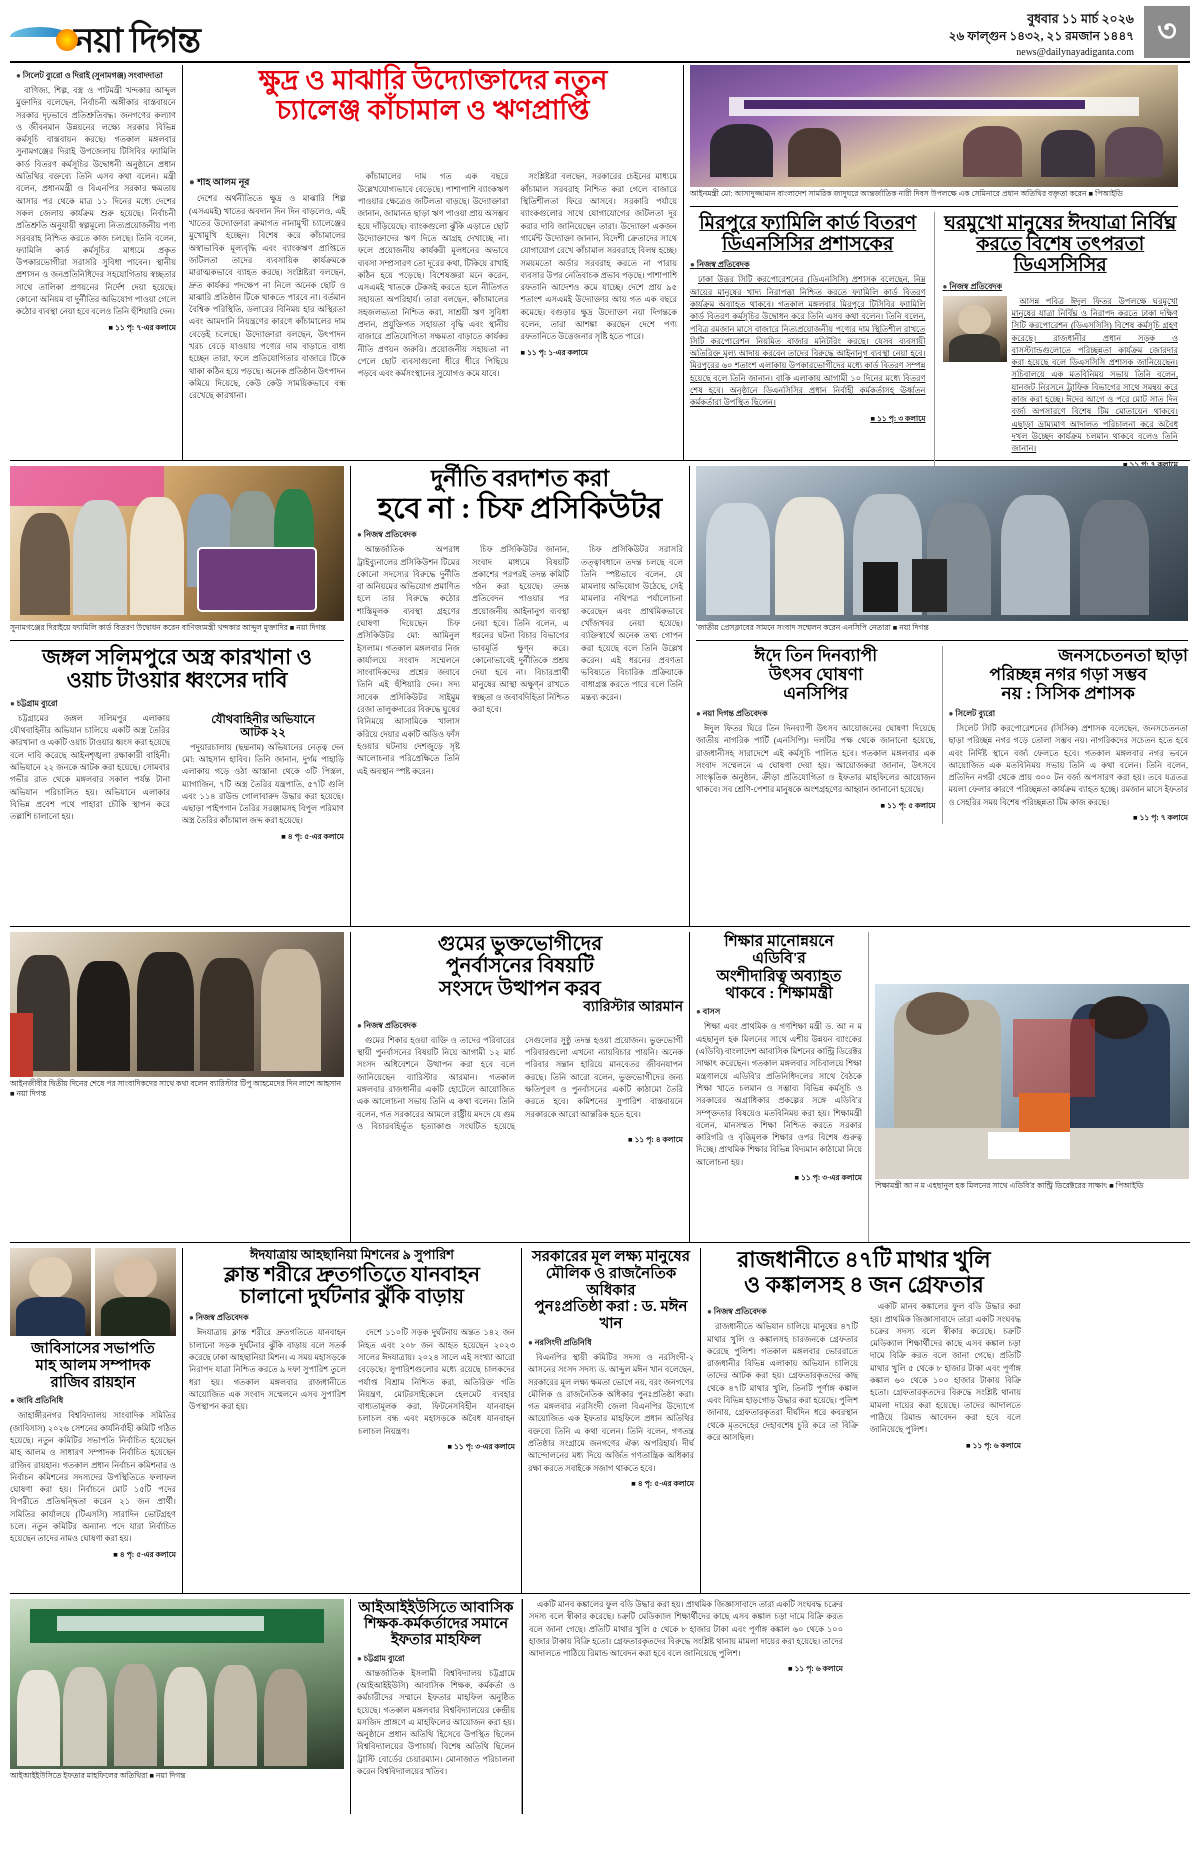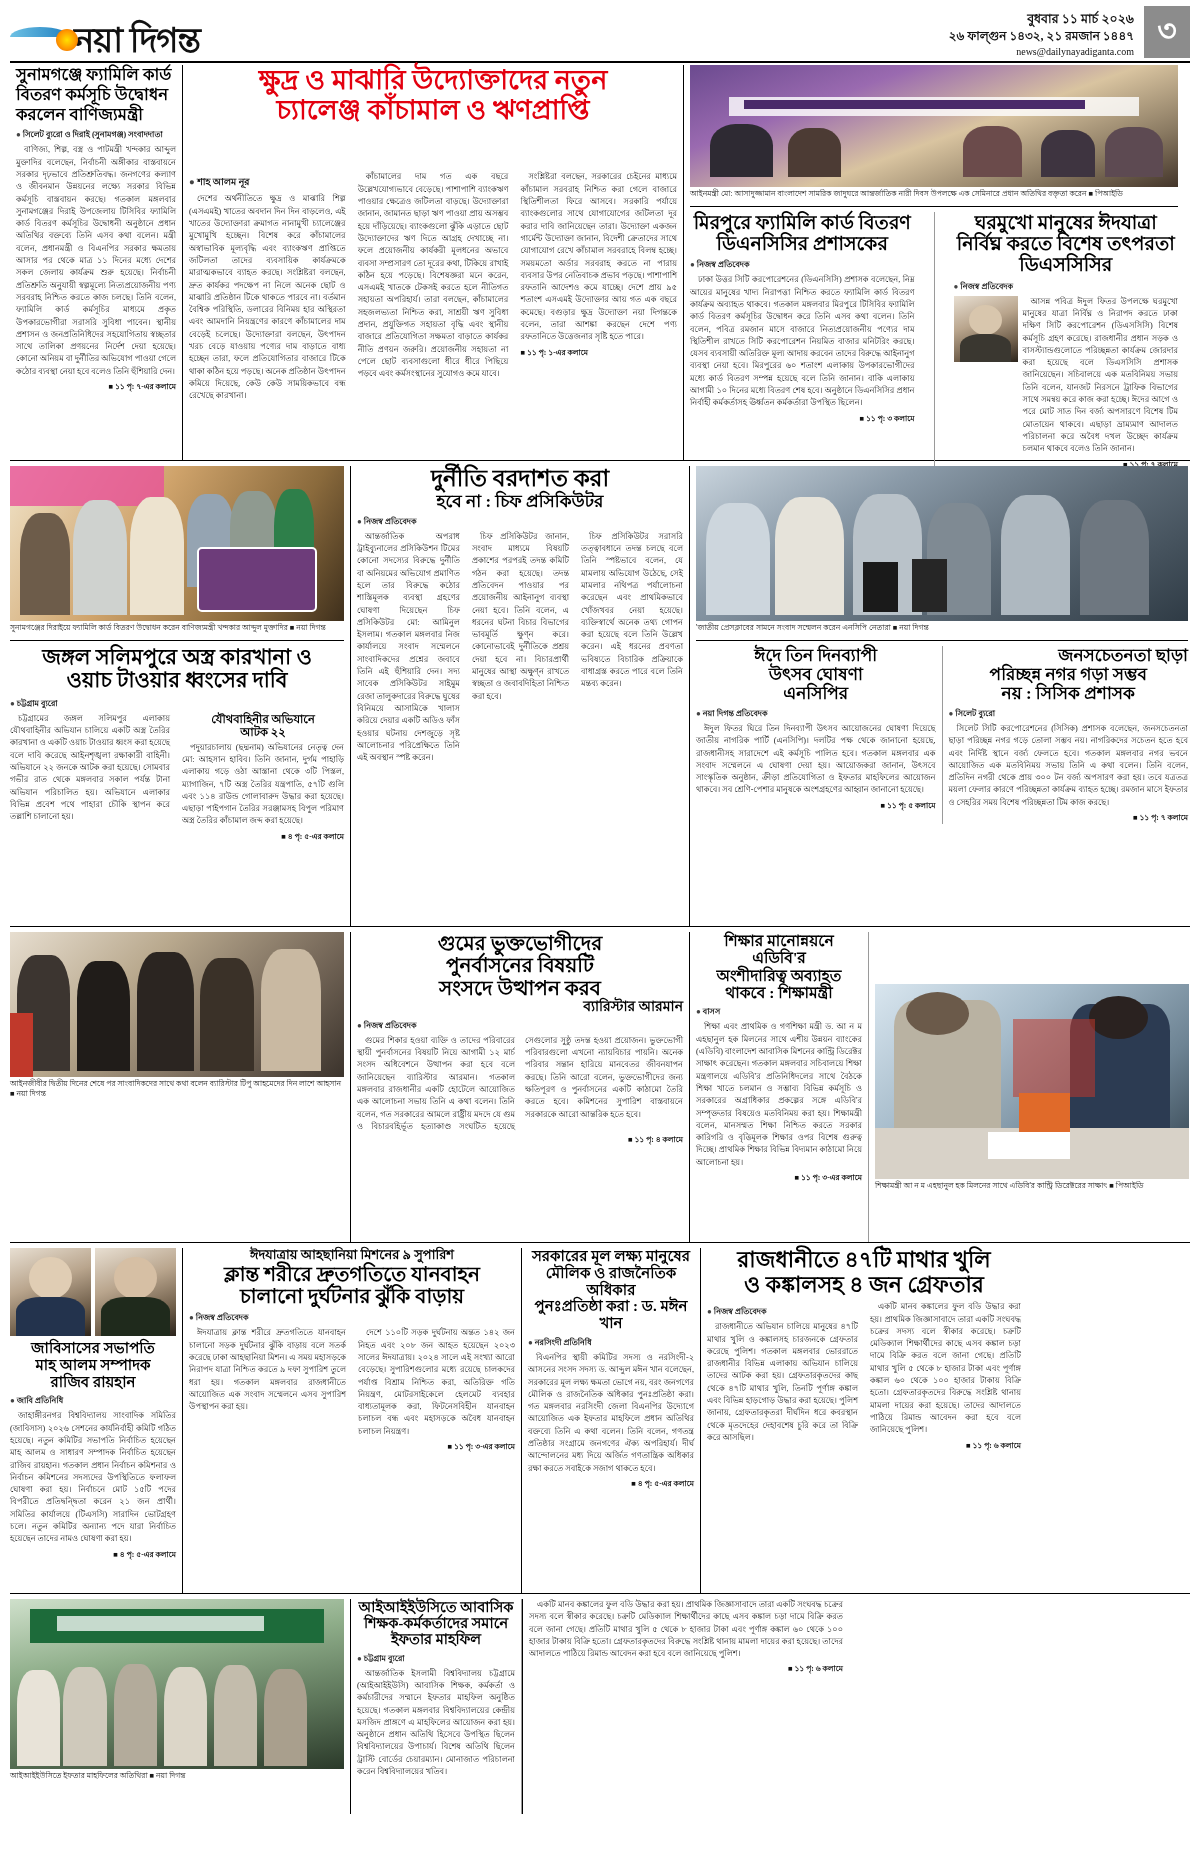--- a/index.html
+++ b/index.html
@@ -84,21 +84,20 @@
         <div class="d3">news@dailynayadiganta.com</div>
       </div>
       <div class="pagebadge">৩</div>
     </div>
   </div>
   <div class="rule-thick"></div>
 
   <div class="cols" style="height:395px;">
 
     <div class="col" style="width:172px;">
-      <div class="hl" style="font-size:16.5px;text-align:left;line-height:1.2;">সুনামগঞ্জে ফ্যামিলি কার্ড বিতরণ কর্মসূচি উদ্বোধন করলেন বাণিজ্যমন্ত্রী</div>
       <div class="byline" style="font-size:8px;">
         <span class="bullet">●</span> <span>সিলেট ব্যুরো ও দিরাই (সুনামগঞ্জ) সংবাদদাতা</span>
       </div>
       <div class="body">
         <p>বাণিজ্য, শিল্প, বস্ত্র ও পাটমন্ত্রী খন্দকার আব্দুল মুক্তাদির বলেছেন, নির্বাচনী অঙ্গীকার বাস্তবায়নে সরকার দৃঢ়ভাবে প্রতিশ্রুতিবদ্ধ। জনগণের কল্যাণ ও জীবনমান উন্নয়নের লক্ষ্যে সরকার বিভিন্ন কর্মসূচি বাস্তবায়ন করছে। গতকাল মঙ্গলবার সুনামগঞ্জের দিরাই উপজেলায় টিসিবির ফ্যামিলি কার্ড বিতরণ কর্মসূচির উদ্বোধনী অনুষ্ঠানে প্রধান অতিথির বক্তব্যে তিনি এসব কথা বলেন। মন্ত্রী বলেন, প্রধানমন্ত্রী ও বিএনপির সরকার ক্ষমতায় আসার পর থেকে মাত্র ১১ দিনের মধ্যে দেশের সকল জেলায় কার্যক্রম শুরু হয়েছে। নির্বাচনী প্রতিশ্রুতি অনুযায়ী স্বল্পমূল্যে নিত্যপ্রয়োজনীয় পণ্য সরবরাহ নিশ্চিত করতে কাজ চলছে। তিনি বলেন, ফ্যামিলি কার্ড কর্মসূচির মাধ্যমে প্রকৃত উপকারভোগীরা সরাসরি সুবিধা পাবেন। স্থানীয় প্রশাসন ও জনপ্রতিনিধিদের সহযোগিতায় স্বচ্ছতার সাথে তালিকা প্রণয়নের নির্দেশ দেয়া হয়েছে। কোনো অনিয়ম বা দুর্নীতির অভিযোগ পাওয়া গেলে কঠোর ব্যবস্থা নেয়া হবে বলেও তিনি হুঁশিয়ারি দেন।</p>
       </div>
       <div class="jump" style="text-align:right;">
         ■ <span>১১ পৃ: ৭-এর কলামে</span>
       </div>
     </div>
@@ -141,21 +140,21 @@
         <div style="position:absolute;left:20%;top:52%;width:11%;height:40%;background:#4c3b34;border-radius:40% 40% 0 0;"></div>
         <div style="position:absolute;left:56%;top:50%;width:12%;height:42%;background:#6b4b4b;border-radius:40% 40% 0 0;"></div>
         <div style="position:absolute;left:72%;top:53%;width:11%;height:39%;background:#3e3440;border-radius:40% 40% 0 0;"></div>
         <div style="position:absolute;left:85%;top:51%;width:12%;height:41%;background:#5d4a52;border-radius:40% 40% 0 0;"></div>
       </div>
       <div class="caption">
         <span>আইনমন্ত্রী মো: আসাদুজ্জামান বাংলাদেশ সামরিক জাদুঘরে আন্তর্জাতিক নারী দিবস উপলক্ষে এক সেমিনারে প্রধান অতিথির বক্তৃতা করেন</span>
         <span>■</span> <span>পিআইডি</span>
       </div>
       <div class="sep"></div>
-      <div class="cols" style="gap:13px;">
+      <div class="cols" style="gap:2px;text-decoration:underline;">
         <div class="col" style="width:249px;padding-left:0;">
           <div class="hl" style="font-size:19px;margin-bottom:4px;">মিরপুরে ফ্যামিলি কার্ড বিতরণ ডিএনসিসির প্রশাসকের</div>
           <div class="byline" style="font-size:8px;">
             <span class="bullet">●</span> <span>নিজস্ব প্রতিবেদক</span>
           </div>
           <div class="body">
               <p>ঢাকা উত্তর সিটি করপোরেশনের (ডিএনসিসি) প্রশাসক বলেছেন, নিম্ন আয়ের মানুষের খাদ্য নিরাপত্তা নিশ্চিত করতে ফ্যামিলি কার্ড বিতরণ কার্যক্রম অব্যাহত থাকবে। গতকাল মঙ্গলবার মিরপুরে টিসিবির ফ্যামিলি কার্ড বিতরণ কর্মসূচির উদ্বোধন করে তিনি এসব কথা বলেন। তিনি বলেন, পবিত্র রমজান মাসে বাজারে নিত্যপ্রয়োজনীয় পণ্যের দাম স্থিতিশীল রাখতে সিটি করপোরেশন নিয়মিত বাজার মনিটরিং করছে। যেসব ব্যবসায়ী অতিরিক্ত মূল্য আদায় করবেন তাদের বিরুদ্ধে আইনানুগ ব্যবস্থা নেয়া হবে। মিরপুরের ৬০ শতাংশ এলাকায় উপকারভোগীদের মধ্যে কার্ড বিতরণ সম্পন্ন হয়েছে বলে তিনি জানান। বাকি এলাকায় আগামী ১০ দিনের মধ্যে বিতরণ শেষ হবে। অনুষ্ঠানে ডিএনসিসির প্রধান নির্বাহী কর্মকর্তাসহ ঊর্ধ্বতন কর্মকর্তারা উপস্থিত ছিলেন।</p>
             </div>
           <div class="jump" style="text-align:right;">■ <span>১১ পৃ: ৩ কলামে</span></div>
         </div>
@@ -219,21 +218,21 @@
             </div>
           <div class="jump" style="text-align:right;">■ <span>৪ পৃ: ৫-এর কলামে</span></div>
         </div>
       </div>
     </div>
 
     <div class="divider"></div>
 
     <div class="col" style="width:338px;">
       <div class="hl" style="font-size:23px;">দুর্নীতি বরদাশত করা</div>
-      <div class="hl" style="font-size:17px;margin-bottom:4px;">হবে না : চিফ প্রসিকিউটর</div>
+      <div class="hl" style="font-size:29px;margin-bottom:4px;">হবে না : চিফ প্রসিকিউটর</div>
       <div class="byline" style="font-size:8px;">
         <span class="bullet">●</span> <span>নিজস্ব প্রতিবেদক</span>
       </div>
       <div class="cols" style="gap:0;">
         <div class="col" style="width:113px;padding-left:0;">
           <div class="body">
               <p>আন্তর্জাতিক অপরাধ ট্রাইব্যুনালের প্রসিকিউশন টিমের কোনো সদস্যের বিরুদ্ধে দুর্নীতি বা অনিয়মের অভিযোগ প্রমাণিত হলে তার বিরুদ্ধে কঠোর শাস্তিমূলক ব্যবস্থা গ্রহণের ঘোষণা দিয়েছেন চিফ প্রসিকিউটর মো: আমিনুল ইসলাম। গতকাল মঙ্গলবার নিজ কার্যালয়ে সংবাদ সম্মেলনে সাংবাদিকদের প্রশ্নের জবাবে তিনি এই হুঁশিয়ারি দেন। সদ্য সাবেক প্রসিকিউটর সাইমুম রেজা তালুকদারের বিরুদ্ধে ঘুষের বিনিময়ে আসামিকে খালাস করিয়ে দেয়ার একটি অডিও ফাঁস হওয়ার ঘটনায় দেশজুড়ে সৃষ্ট আলোচনার পরিপ্রেক্ষিতে তিনি এই অবস্থান স্পষ্ট করেন।</p>
             </div>
         </div>
         <div class="col" style="width:113px;">

